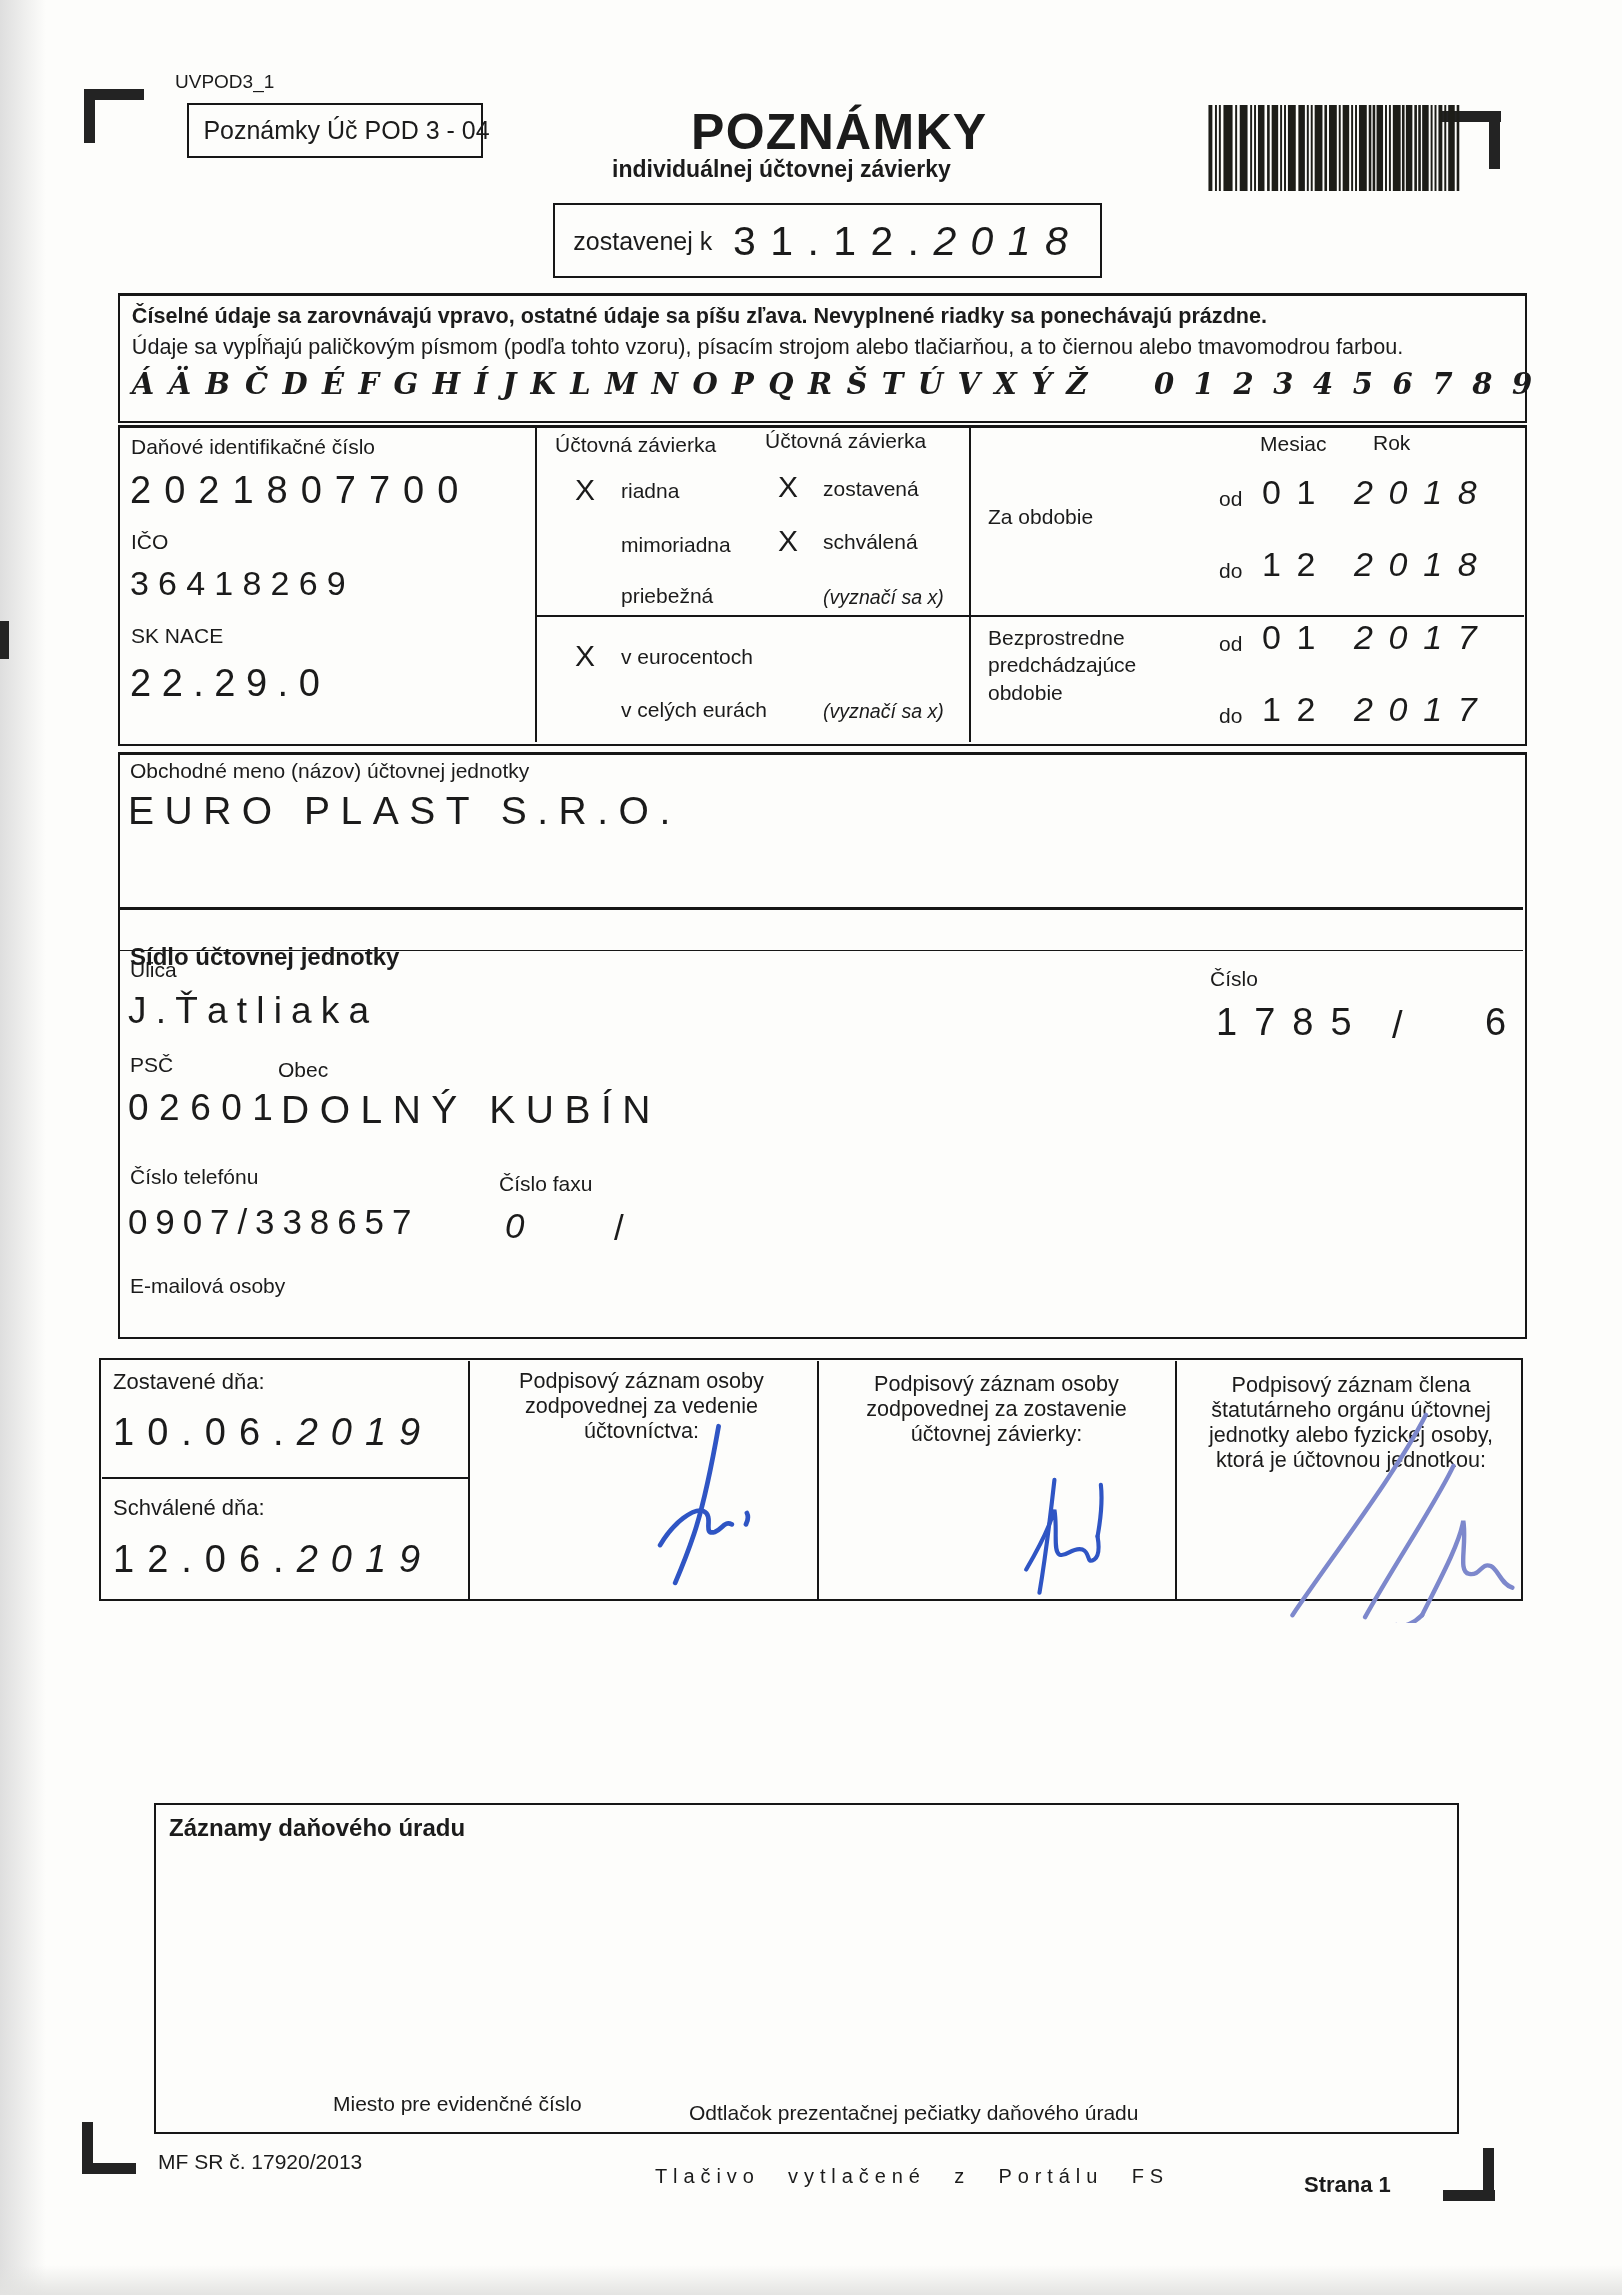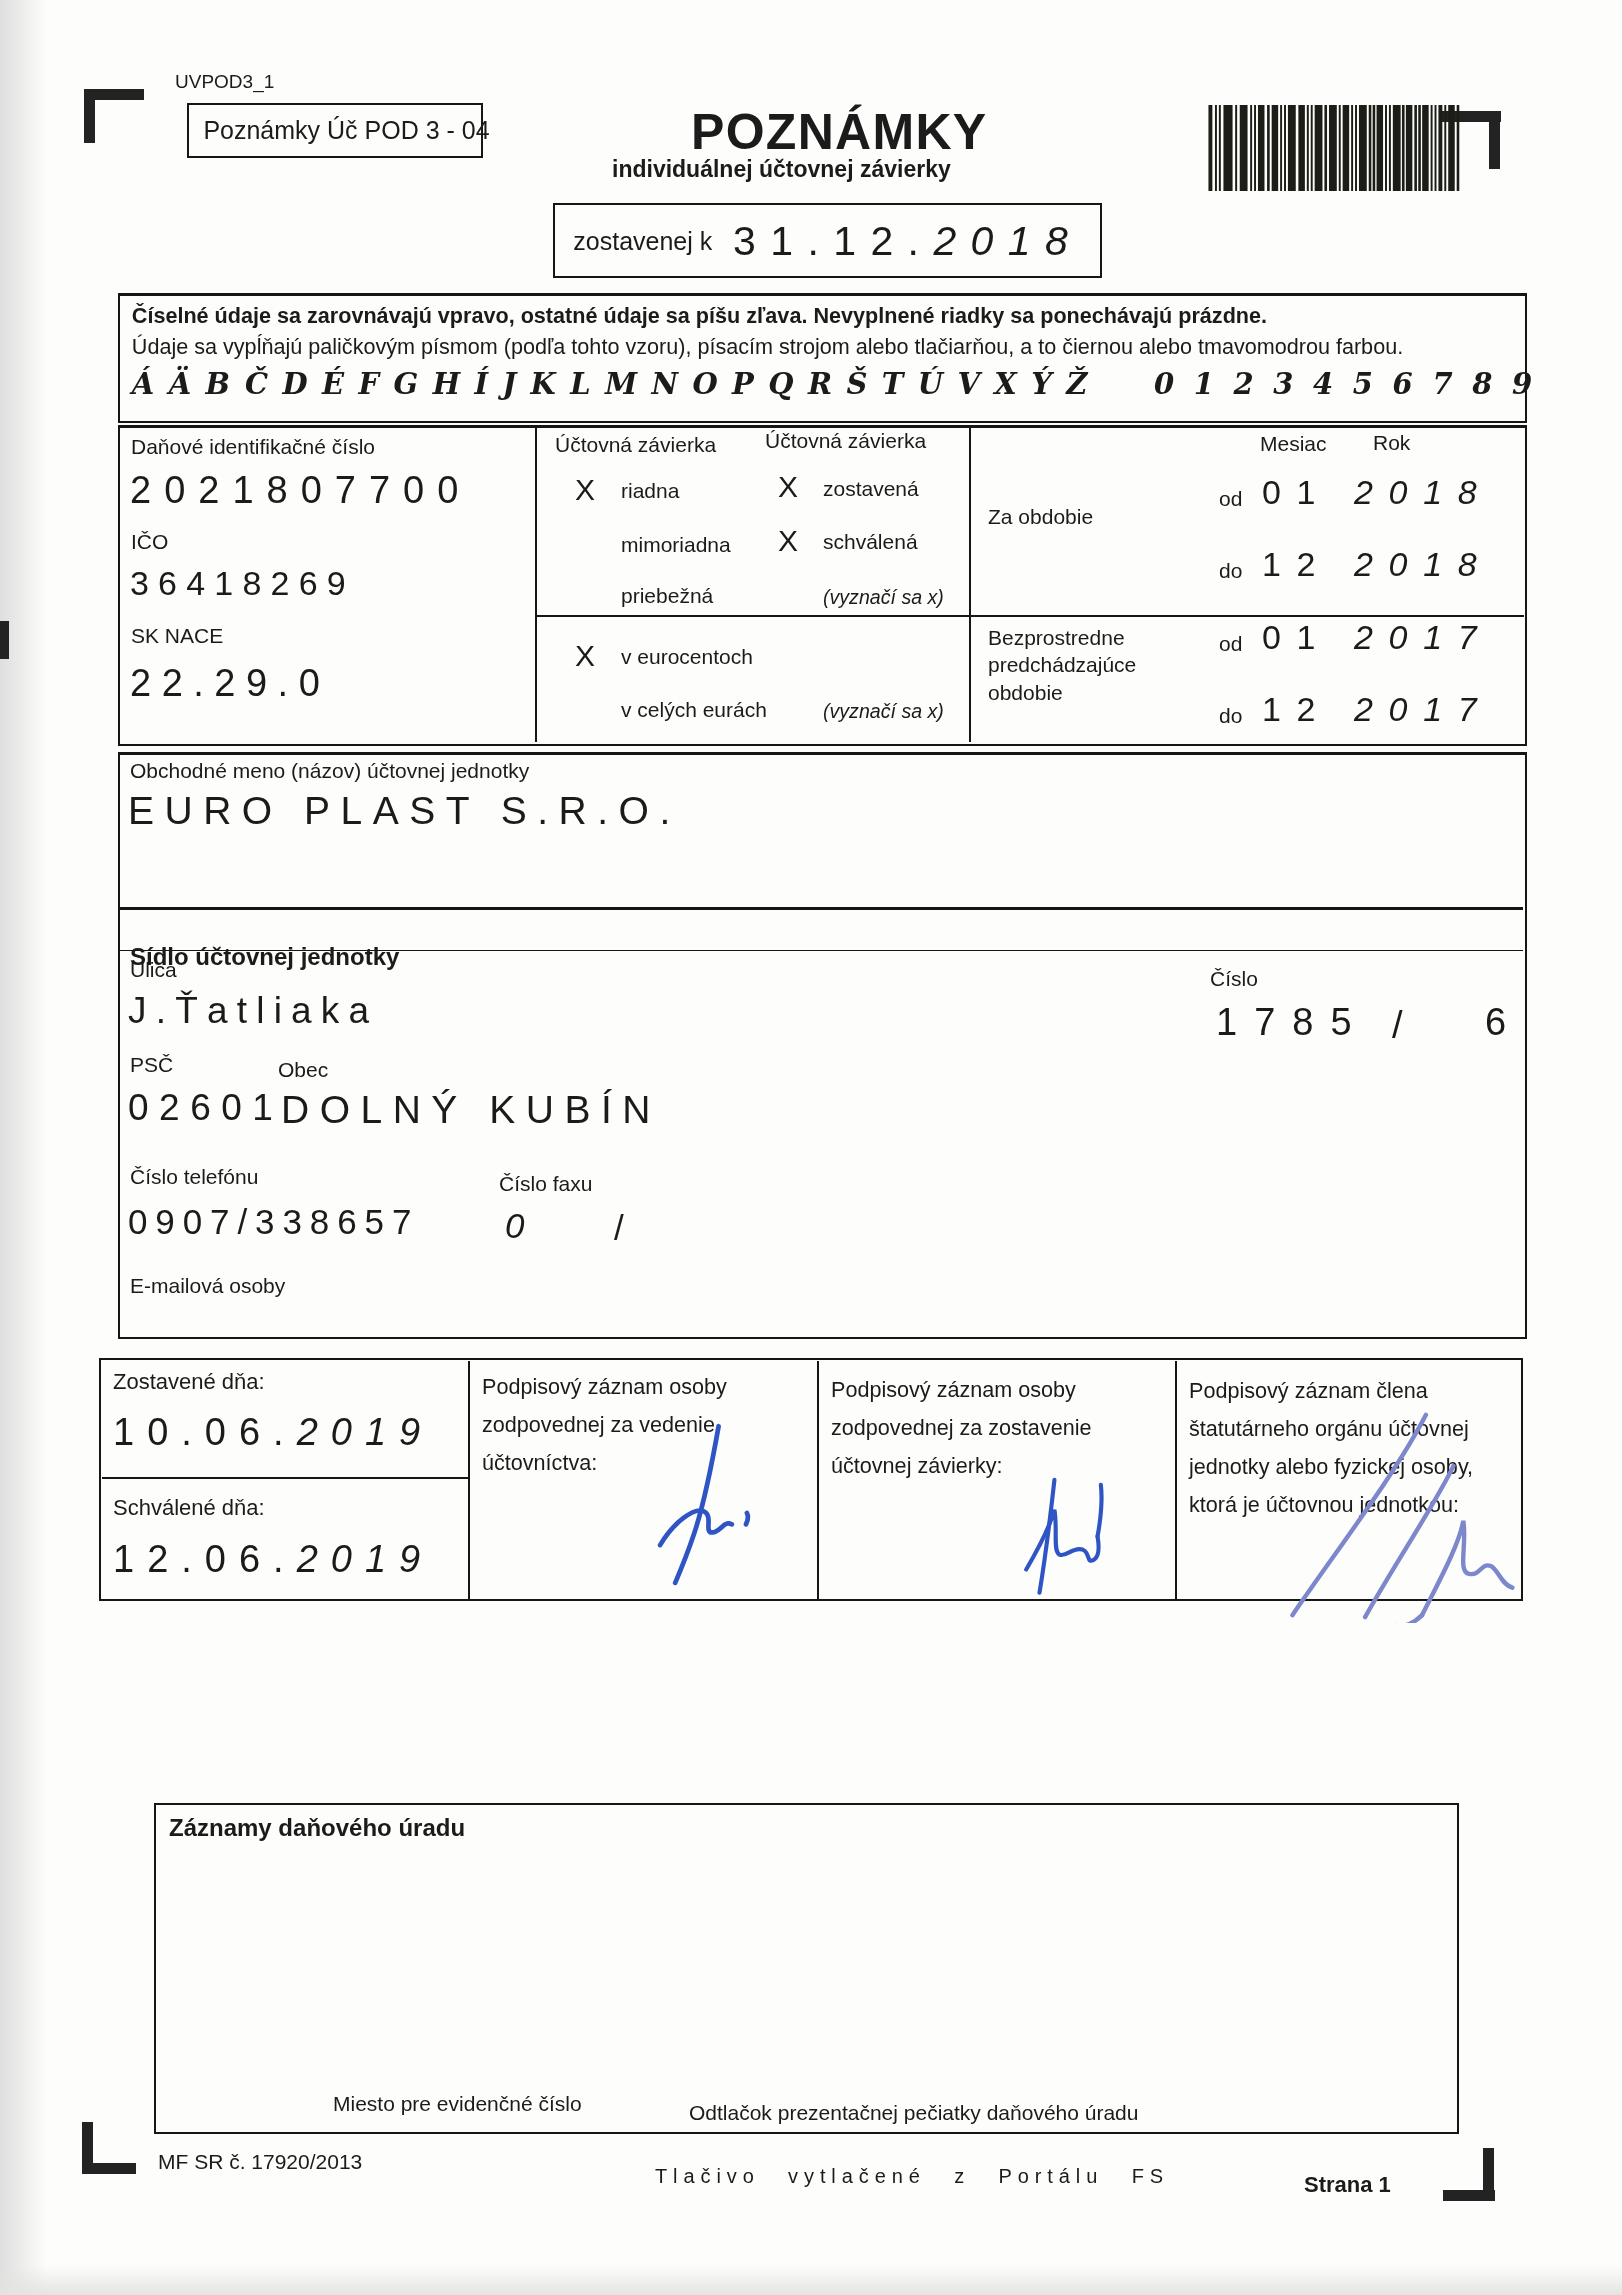--- a/index.html
+++ b/index.html
@@ -9,21 +9,21 @@
   .lbl{font-size:21px;white-space:nowrap;}
   .lblb{font-size:24px;font-weight:bold;white-space:nowrap;margin-top:28px;}
   .val{font-size:38px;letter-spacing:11.8px;white-space:nowrap;font-weight:400;}
   .yr{font-style:italic;}
   .box{position:absolute;border:2.6px solid #161616;box-sizing:border-box;background:transparent;}
   .hline{position:absolute;background:#161616;height:2px;}
   .vline{position:absolute;background:#161616;width:2px;}
   .mark{position:absolute;background:#232323;}
   .xmark{font-size:30px;font-weight:400;}
   .note{font-size:19.6px;font-style:italic;white-space:nowrap;}
-  .siglabel{font-size:21.6px;line-height:38px;}
+  .siglabel{font-size:21.6px;line-height:25px;text-align:center;}
   .edgeL{position:absolute;left:0;top:0;width:46px;height:2295px;
          background:linear-gradient(90deg,#dedede,rgba(253,253,251,0));}
   .edgeB{position:absolute;left:0;top:2265px;width:1623px;height:31px;
          background:linear-gradient(0deg,#e3e3e1,rgba(253,253,251,0));}
 </style>
 </head>
 <body>
 
 <div class="page">
 

